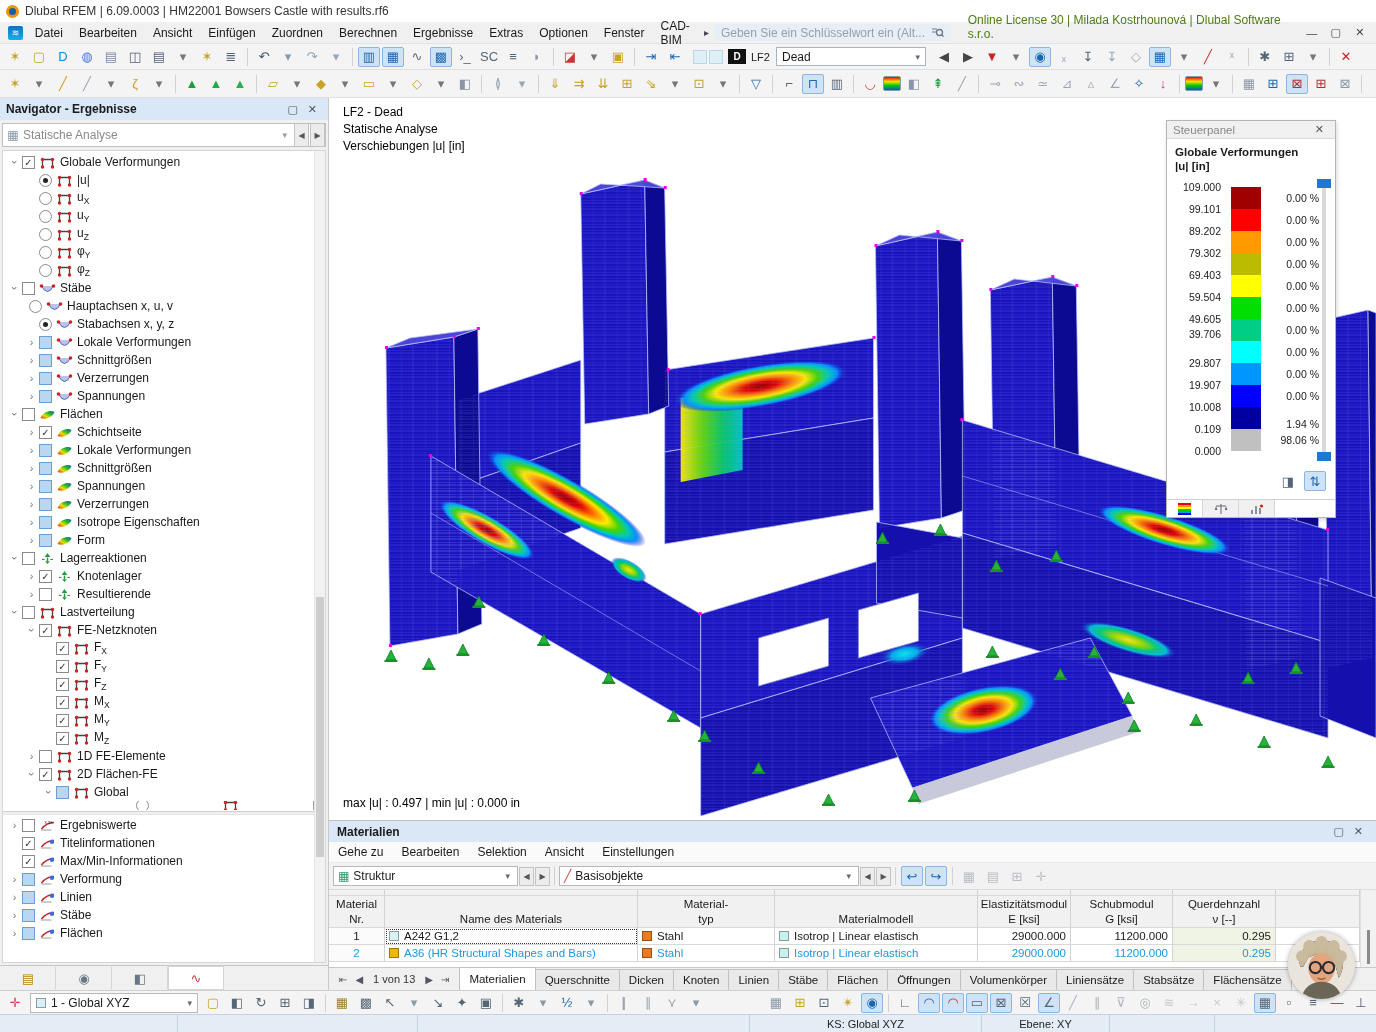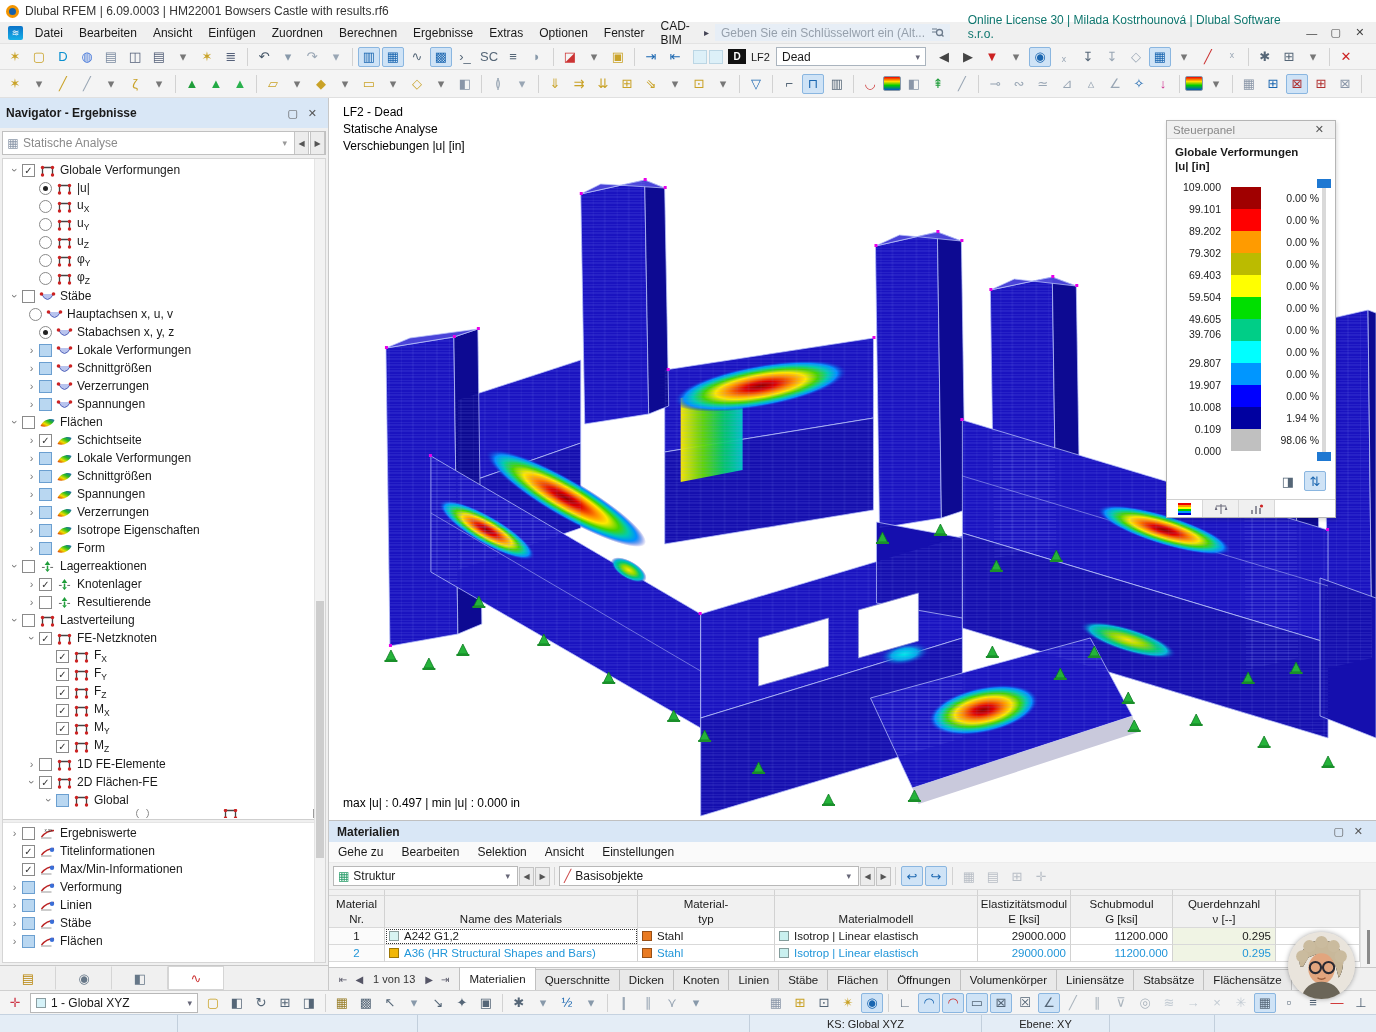--- a/index.html
+++ b/index.html
@@ -15,21 +15,21 @@
 
   
   .menubar{height:22px;background:#f0f0f0;padding:0 4px;border-bottom:1px solid #e3e3e3}
   .rfem-logo{width:16px;height:14px;background:linear-gradient(180deg,#0a72c8,#16b0e8);color:#fff;font-size:9px;
              display:flex;align-items:center;justify-content:center;margin:0 4px;border-radius:2px}
   .menu-item{padding:3px 8px;cursor:default}
   .overflow-chev{color:#445;font-size:10px;margin:0 6px}
   .searchbox{width:252px;height:17px;background:#e7eef6;color:#96a0ac;display:flex;align-items:center;
              padding:0 6px;font-size:12px}
   .searchbox .ph{flex:1;overflow:hidden;white-space:nowrap}
-  .license{margin:0 14px 12px 18px;color:#0f766e}
+  .license{margin:0 14px 12px 18px;color:#4d7c0f}
   .winbtn{width:26px;text-align:center;color:#444;font-size:11px;padding:3px 0}
 
   
   .toolbar{background:#f4f4f4;border-bottom:1px solid #e0e0e0;padding:0 3px;display:flex;align-items:center}
   .tb1{height:26px}.tb2{height:28px}
   .tb-icon{width:22px;height:20px;display:flex;align-items:center;justify-content:center;font-size:13px;
            border-radius:2px;margin:0 1px;border:1px solid transparent;cursor:default;flex:none;overflow:hidden}
   .tb-icon.active{background:#cfe3f6;border-color:#8ab6e0}
   .tb-icon.grad{background:linear-gradient(180deg,#e00 0%,#fd0 35%,#0c0 65%,#05c 100%);width:18px;height:15px;border:1px solid #8899aa}
   .tb-sep{width:1px;height:18px;background:#d2d2d2;margin:0 4px;flex:none}
@@ -42,21 +42,21 @@
   .lc-combo{width:150px;height:19px;border:1px solid #aab4be;background:#fff;display:flex;align-items:center;
             padding:0 5px;font-size:12px}
   .lc-combo .chev{margin-left:auto;color:#667;font-size:9px}
   .mini-btn{width:15px;height:19px;border:1px solid #c4c4c4;background:#ececec;color:#555;font-size:8px;
             display:flex;align-items:center;justify-content:center;margin-left:1px}
   .spacer{flex:1}
 
   
   .main{display:flex;height:892px}
   .navigator{width:329px;background:#f0f0f0;border-right:1px solid #c8c8c8;display:flex;flex-direction:column;flex:none}
-  .nav-title{height:30px;background:#d9e7f6;font-weight:bold;padding:0 6px;display:flex;align-items:center}
+  .nav-title{height:22px;background:#d9e7f6;font-weight:bold;padding:0 6px;display:flex;align-items:center}
   .nav-title .t{flex:1}
   .small-x{color:#555;font-size:11px;padding:0 5px}
   .nav-combo{height:24px;margin:3px 2px;background:#fff;border:1px solid #c0c0c0;display:flex;align-items:center}
   .nav-combo .cicon{width:20px;text-align:center;color:#8a96a8;font-size:12px}
   .nav-combo .ctext{flex:1;color:#8a8a8a}
   .nav-combo .chev{color:#999;font-size:9px;padding:0 6px}
   .nav-combo .mini-btn{height:22px;border-top:none;border-bottom:none}
   .nav-tree{flex:1;background:#fff;border:1px solid #d5d5d5;margin:0 2px;position:relative;overflow:hidden;padding-top:2px}
   .tree-row{height:18px;display:flex;align-items:center;white-space:nowrap}
   .tree-row.clip{height:9px;overflow:hidden}
@@ -1189,21 +1189,21 @@
                 <div class="lg-pct" style="top: 115px;">0.00 %</div>
                 <div class="lg-block" style="top: 132px; background: rgb(0, 206, 135);"></div>
                 <div class="lg-pct" style="top: 137px;">0.00 %</div>
                 <div class="lg-block" style="top: 154px; background: rgb(0, 255, 255);"></div>
                 <div class="lg-pct" style="top: 159px;">0.00 %</div>
                 <div class="lg-block" style="top: 176px; background: rgb(0, 150, 255);"></div>
                 <div class="lg-pct" style="top: 181px;">0.00 %</div>
                 <div class="lg-block" style="top: 198px; background: rgb(0, 0, 255);"></div>
                 <div class="lg-pct" style="top: 203px;">0.00 %</div>
                 <div class="lg-block" style="top: 220px; background: rgb(0, 0, 160);"></div>
-                <div class="lg-pct" style="top: 225px;">1.94 %</div>
+                <div class="lg-pct" style="top: 231px;">1.94 %</div>
                 <div class="lg-block" style="top: 242px; background: rgb(192, 192, 192);"></div>
                 <div class="lg-pct" style="top: 247px;">98.06 %</div>
                 <div class="lg-label" style="top: -6px;">109.000</div>
                 <div class="lg-label" style="top: 16px;">99.101</div>
                 <div class="lg-label" style="top: 38px;">89.202</div>
                 <div class="lg-label" style="top: 60px;">79.302</div>
                 <div class="lg-label" style="top: 82px;">69.403</div>
                 <div class="lg-label" style="top: 104px;">59.504</div>
                 <div class="lg-label" style="top: 126px;">49.605</div>
                 <div class="lg-label" style="top: 141px;">39.706</div>

